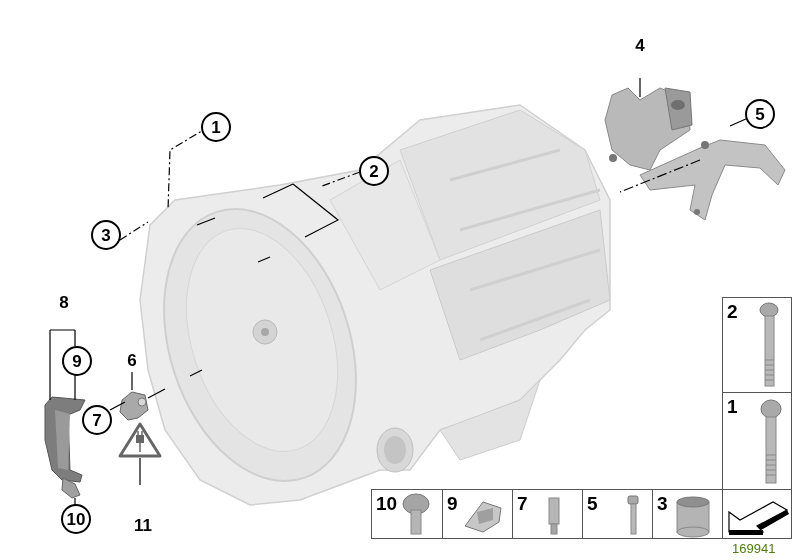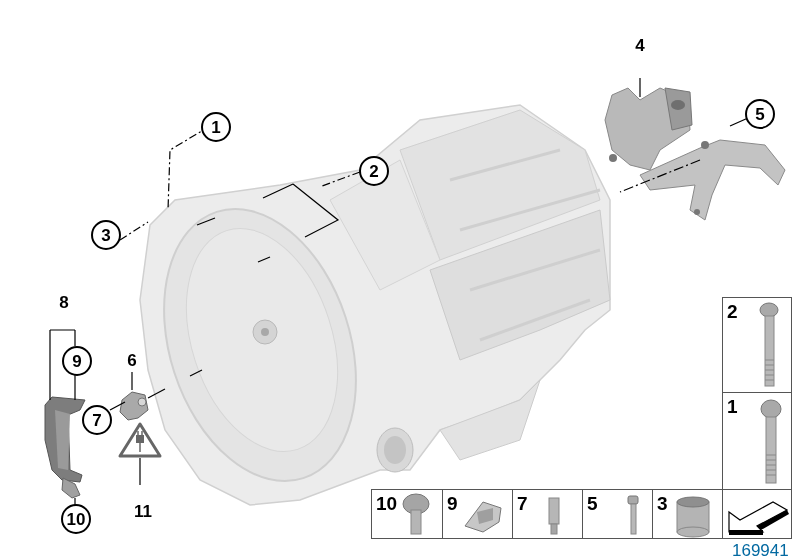--- a/index.html
+++ b/index.html
@@ -8,21 +8,21 @@
     .canvas { position: absolute; left: 0; top: 0; width: 800px; height: 560px; }
     .callout { position: absolute; font-weight: bold; font-size: 17px; line-height: 1;
                text-align: center; }
     .circle { width: 26px; height: 26px; border: 2px solid #000; border-radius: 50%;
               display: flex; align-items: center; justify-content: center;
               background: #fff; box-sizing: content-box; }
     .plain { width: 24px; }
     .cell { position: absolute; border: 1px solid #555; box-sizing: border-box; background: #fff; }
     .cell-label { position: absolute; left: 4px; top: 3px; font-weight: bold; font-size: 19px; }
     .cell svg { position: absolute; left: 0; top: 0; }
-    .diagram-id { position: absolute; left: 732px; top: 541px; font-size: 17px; color: #0369a1; }
+    .diagram-id { position: absolute; left: 732px; top: 541px; font-size: 13px; color: #4d7c0f; }
   </style>
 </head>
 <body>
 
 <div class="canvas">
 
   <svg class="canvas" width="800" height="560" viewBox="0 0 800 560">
 
     <g>
       <path d="M150,225 L175,200 L280,185 L360,170 L420,120 L520,105 L585,150 L610,200 L610,310 L585,330 L560,360 L540,380 L520,400 L470,420 L440,430 L410,470 L380,470 L340,485 L300,500 L250,505 L200,480 L165,430 L148,370 L140,300 Z" fill="#ececec" stroke="#d0d0d0" stroke-width="1.5"></path>
@@ -97,21 +97,21 @@
   <div class="callout circle" style="left:201px;top:112px;">1</div>
   <div class="callout circle" style="left:359px;top:156px;">2</div>
   <div class="callout circle" style="left:91px;top:220px;">3</div>
   <div class="callout plain" style="left:628px;top:37px;">4</div>
   <div class="callout circle" style="left:745px;top:99px;">5</div>
   <div class="callout plain" style="left:120px;top:352px;">6</div>
   <div class="callout circle" style="left:82px;top:405px;">7</div>
   <div class="callout plain" style="left:52px;top:294px;">8</div>
   <div class="callout circle" style="left:62px;top:346px;">9</div>
   <div class="callout circle" style="left:61px;top:504px;">10</div>
-  <div class="callout plain" style="left:128px;top:503px;width:30px;">11</div>
+  <div class="callout plain" style="left:128px;top:517px;width:30px;">11</div>
 
   <div class="cell" style="left:722px;top:297px;width:70px;height:96px;">
     <span class="cell-label">2</span>
     <svg width="70" height="96">
       <ellipse cx="46" cy="12" rx="9" ry="7" fill="#a9a9a9" stroke="#777"></ellipse>
       <rect x="42" y="18" width="9" height="70" fill="#b8b8b8" stroke="#888"></rect>
       <g stroke="#888" stroke-width="1">
           <line x1="42" y1="62" x2="51" y2="62"></line>
           <line x1="42" y1="67" x2="51" y2="67"></line>
           <line x1="42" y1="72" x2="51" y2="72"></line>

